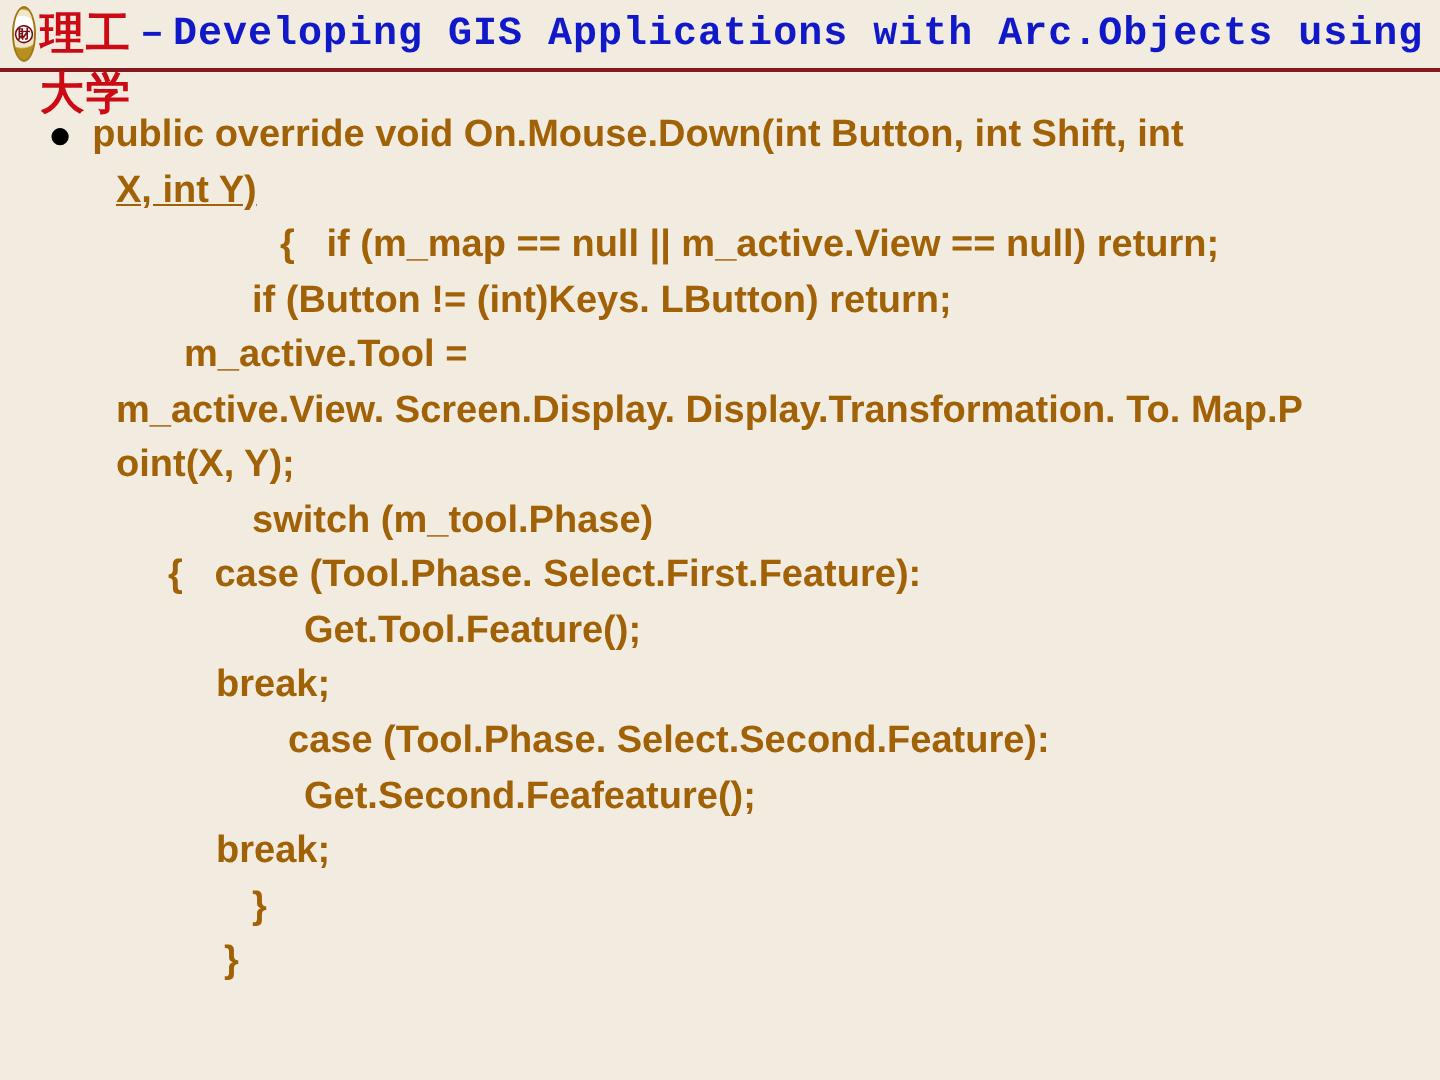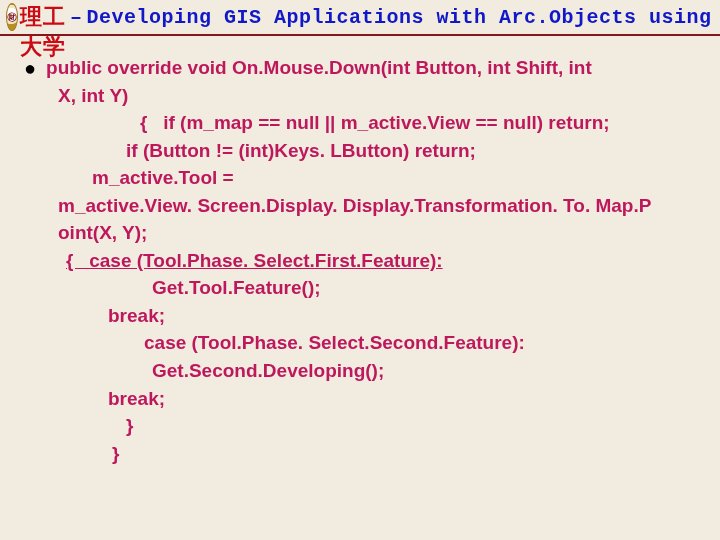--- a/index.html
+++ b/index.html
@@ -67,33 +67,34 @@
     font-size: 20px;
     line-height: 26px;
     color: #000;
     margin-right: 10px;
     margin-top: 1px;
   }
   .code {
     font-family: Arial, sans-serif;
     font-size: 19px;
     font-weight: bold;
-    color: #be185d;
+    color: #a16207;
     line-height: 1.45;
     white-space: pre;
   }
   .sig-cont {
     margin-left: 34px;
+    text-decoration: underline;
   }
   .l1 { margin-left: 116px; }
   .l1b { margin-left: 102px; }
   .l2a { margin-left: 68px; }
   .l2b { margin-left: 34px; }
   .l3  { margin-left: 102px; }
-  .l4  { margin-left: 42px; text-decoration: underline; }
+  .l4  { margin-left: 60px; }
   .l5  { margin-left: 128px; }
   .l5b { margin-left: 84px; }
   .l5c { margin-left: 120px; }
   .l6  { margin-left: 102px; }
   .l7  { margin-left: 88px; }
 </style>
 </head>
 <body>
 
 <div class="slide">
@@ -114,23 +115,24 @@
     </div>
     <div class="code sig-cont">X, int Y)</div>
 
     <div class="code l1">{   if (m_map == null || m_active.View == null) return;</div>
     <div class="code l1b">if (Button != (int)Keys. LButton) return;</div>
 
     <div class="code l2a">m_active.Tool =</div>
     <div class="code l2b">m_active.View. Screen.Display. Display.Transformation. To. Map.P
 oint(X, Y);</div>
 
+    <div class="code l3">switch (m_tool.Phase)</div>
     <div class="code l4">{   case (Tool.Phase. Select.First.Feature):</div>
     <div class="code l5">Get.Tool.Feature();</div>
     <div class="code l5b">break;</div>
     <div class="code l5c">case (Tool.Phase. Select.Second.Feature):</div>
-    <div class="code l5">Get.Second.Developing();</div>
+    <div class="code l5">Get.Second.Feafeature();</div>
     <div class="code l5b">break;</div>
     <div class="code l6">}</div>
     <div class="code l7">}</div>
   </div>
 
 </div>
 
 </body></html>

